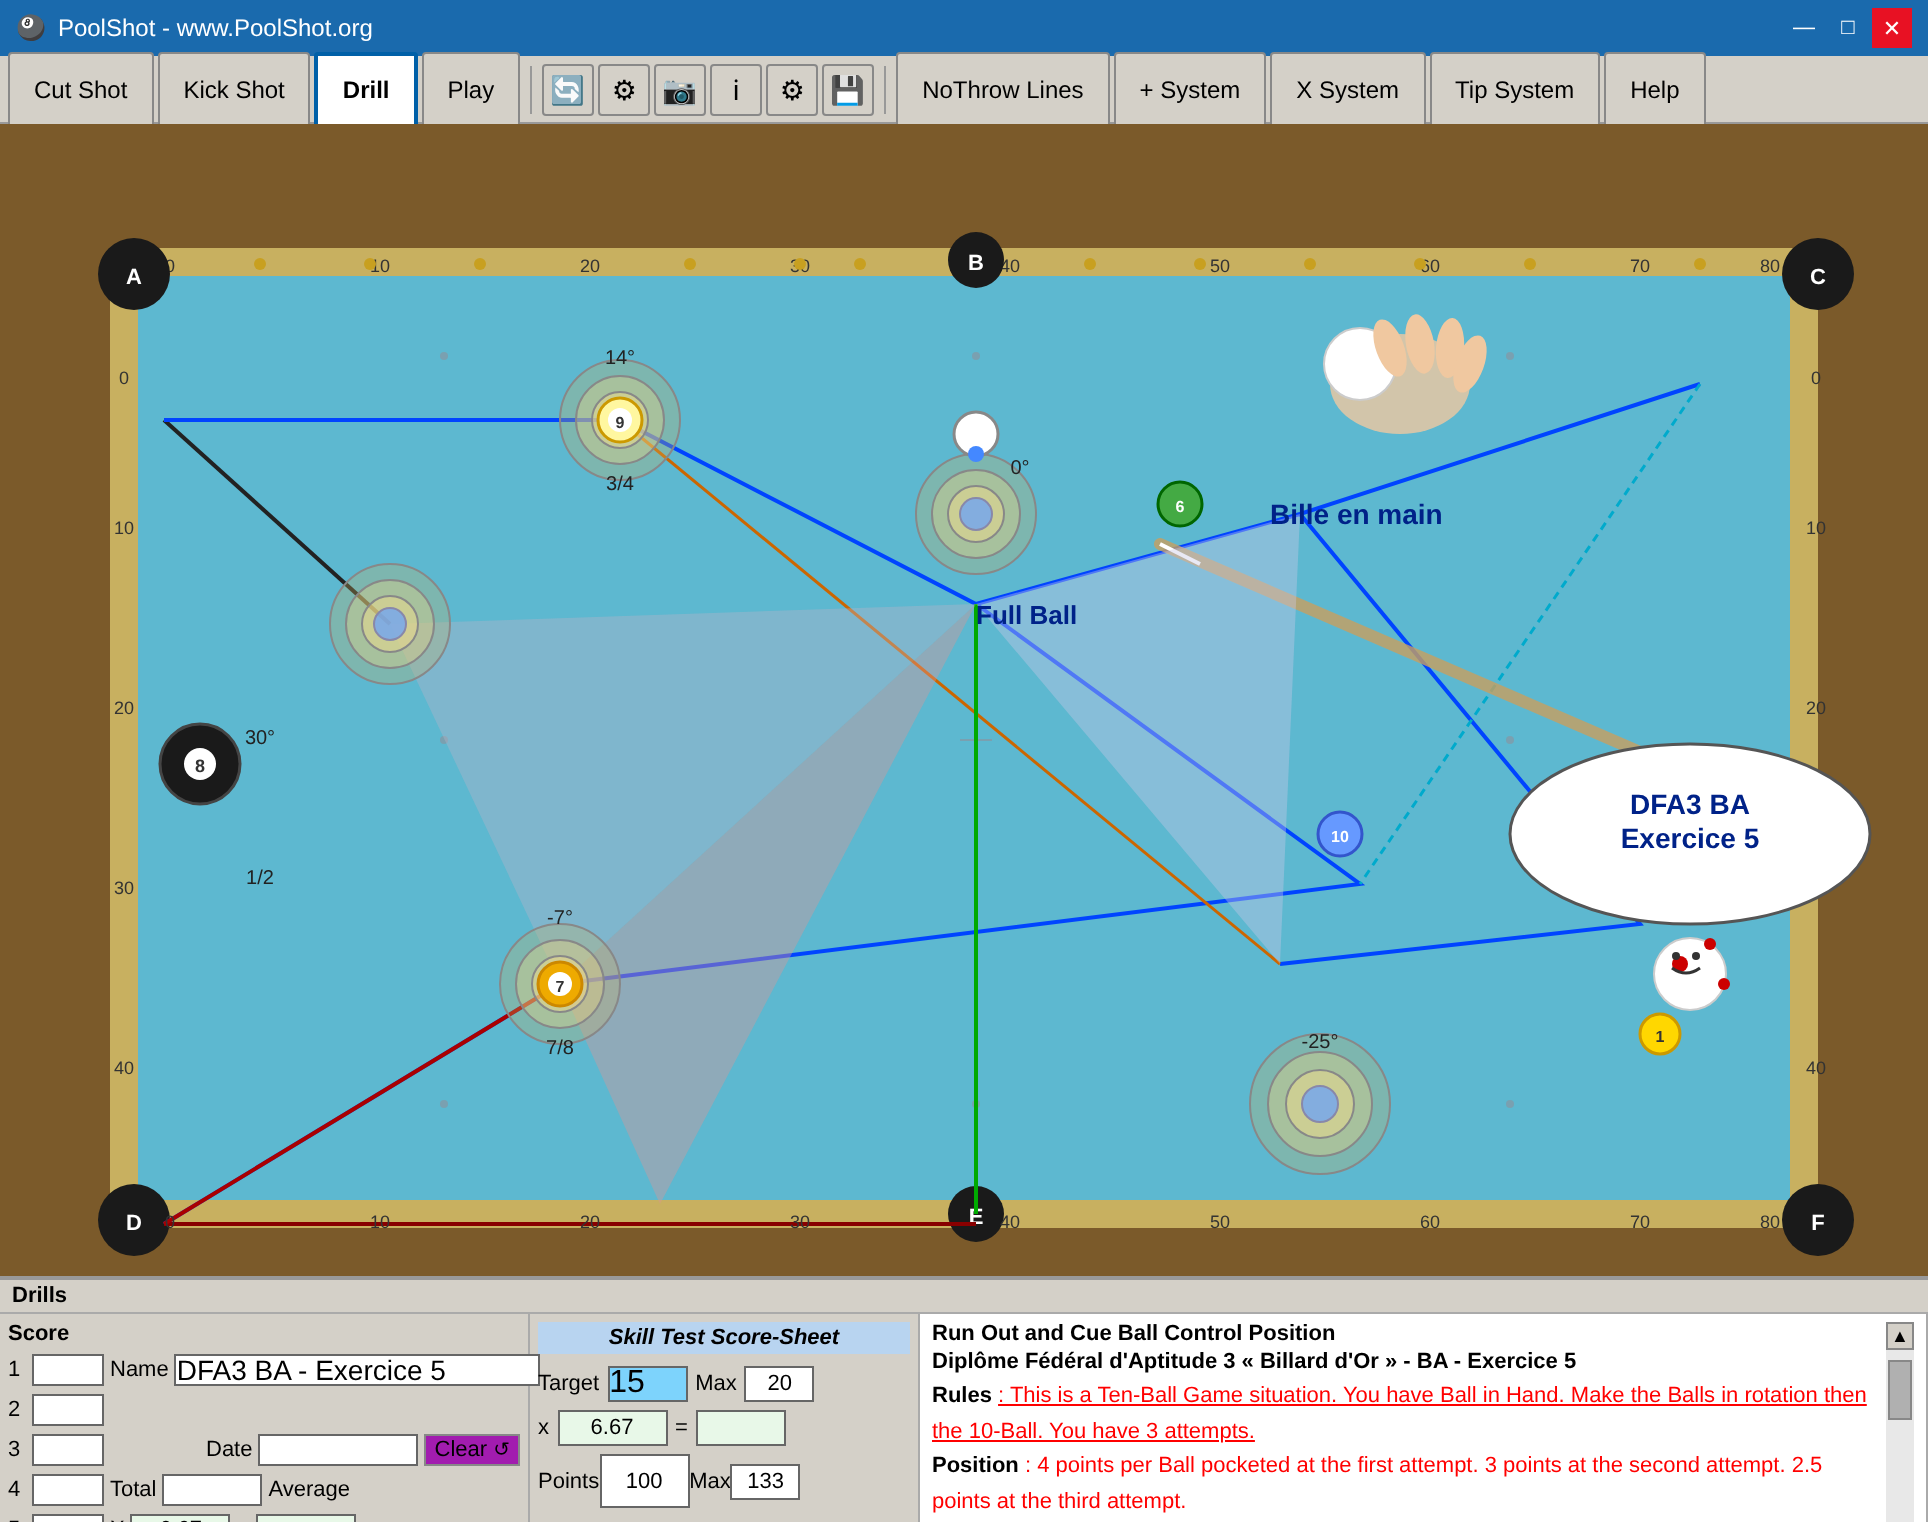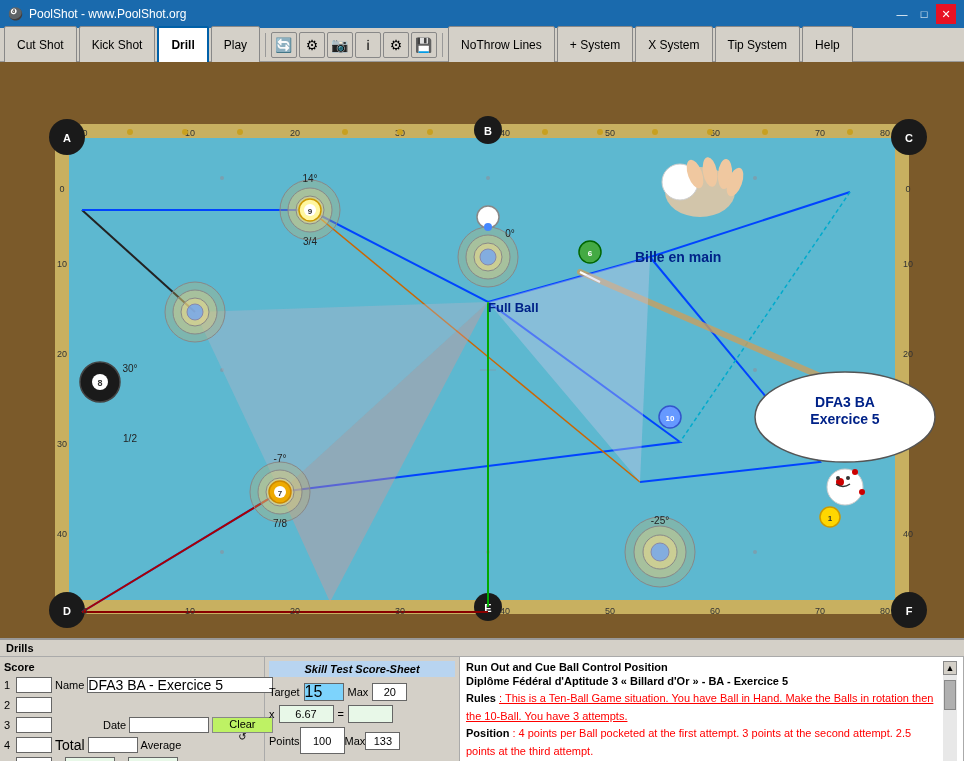--- a/index.html
+++ b/index.html
@@ -383,27 +383,27 @@
 
         <div style="display:flex; flex-direction:column; gap:2px; flex:1;">
           <div style="display:flex; align-items:center; gap:3px; height:18px;">
             <span style="font-size:11px;">Name</span>
             <input type="text" style="height: 16px; border: 1px solid rgb(102, 102, 102); background: white; font-size: 14px; flex: 1 1 0%;" value="DFA3 BA - Exercice 5">
           </div>
           <div style="height:18px;"></div>
           <div style="display:flex; align-items:center; gap:3px; height:18px;margin-left:48px;">
             <span style="font-size:11px;">Date</span>
             <input type="text" style="height: 16px; border: 1px solid rgb(102, 102, 102); background: white; font-size: 11px; width: 80px;">
-            <button style="height:16px; padding:0 16px; border:1px solid #888; background:#bef264; cursor:pointer; font-size:11px;">
+            <button style="height:16px; padding:0 4px; border:1px solid #888; background:#a21caf; cursor:pointer; font-size:11px;">
               <span>Clear</span>
               <span style="font-size:10px;">↺</span>
             </button>
           </div>
           <div style="display:flex; align-items:center; gap:3px; height:18px;">
-            <span style="font-size:14px;">Total</span>
+            <span style="font-size:11px;">Total</span>
             <input type="text" style="height: 16px; border: 1px solid rgb(102, 102, 102); background: white; font-size: 11px; width: 50px;">
             <span style="font-size:11px;">Average</span>
           </div>
           <div style="display:flex; align-items:center; gap:3px; height:18px;">
             <span style="font-size:11px;">X</span>
             <input type="text" style="height: 16px; border: 1px solid rgb(102, 102, 102); background: rgb(232, 248, 232); font-size: 11px; width: 50px; text-align: center;" value="6.67">
             <span style="font-size:11px;">=</span>
             <div style="width:50px; height:16px; border:1px solid #666; background:#e8f8e8;"></div>
           </div>
         </div>

